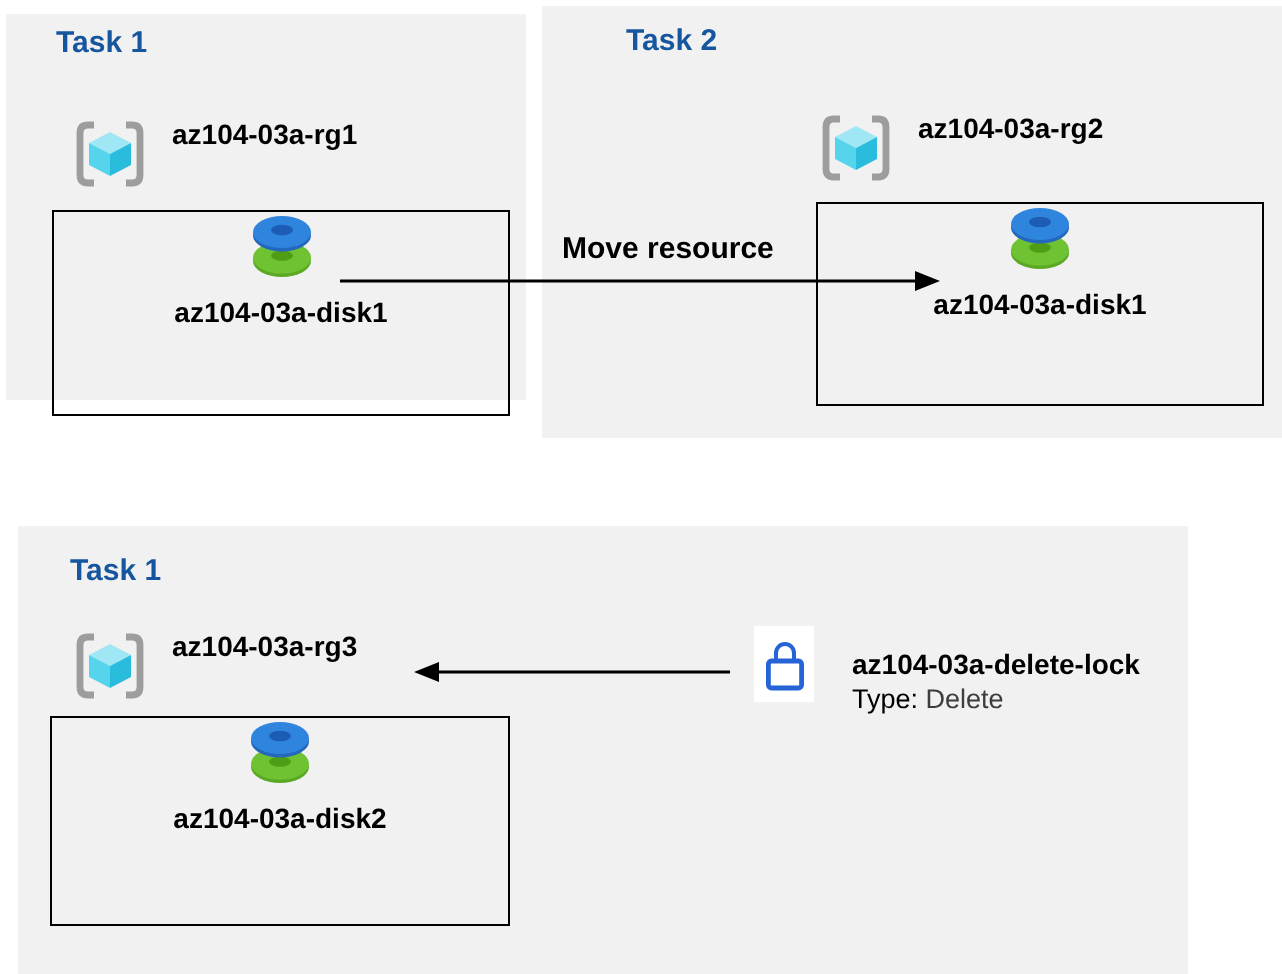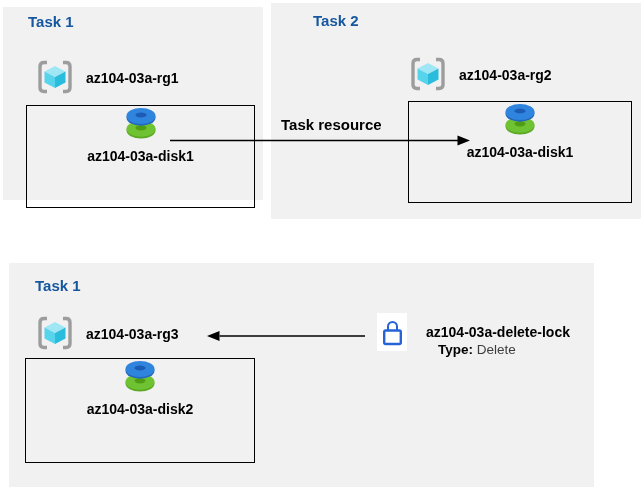--- a/index.html
+++ b/index.html
@@ -19,21 +19,21 @@
   #task3{left:9px;top:263px;width:585px;height:224px;}
 
   .task-title{
     position:absolute;font-size:15px;font-weight:bold;color:var(--title-blue);
     white-space:nowrap;
   }
   #task1 .task-title{left:25px;top:6px;}
   #task2 .task-title{left:42px;top:9px;}
   #task3 .task-title{left:26px;top:14px;}
 
-  .rg-row{position:absolute;display:flex;align-items:center;gap:11px;}
+  .rg-row{position:absolute;display:flex;gap:11px;}
   #task1 .rg-row{left:32px;top:52px;}
   #task2 .rg-row{left:137px;top:53px;}
   #task3 .rg-row{left:26px;top:52px;}
   .rg-label{font-size:14px;font-weight:bold;color:var(--ink);white-space:nowrap;}
 
   .res-box{
     position:absolute;border:1.5px solid #000;box-sizing:border-box;
     display:flex;flex-direction:column;align-items:center;
   }
   #task1 .res-box{left:23px;top:98px;width:229px;height:103px;}
@@ -47,21 +47,21 @@
   }
 
   .lock-row{position:absolute;left:368px;top:50px;display:flex;gap:19px;}
   .lock-badge{
     width:30px;height:38px;background:#ffffff;flex:0 0 auto;
     display:flex;align-items:center;justify-content:center;
   }
   .lock-text{margin-top:11px;}
   .lock-name{font-size:14px;font-weight:bold;color:var(--ink);line-height:17px;white-space:nowrap;}
   .lock-type{font-size:13.5px;color:#3d3d3d;line-height:17px;white-space:nowrap;}
-  .lock-type .type-label{font-weight:bold;color:var(--ink);margin-left:12px;}
+  .lock-type .type-label{font-weight:normal;color:var(--ink);}
 
   .arrows{position:absolute;left:0;top:0;width:641px;height:487px;pointer-events:none;}
   .icon{display:block;}
 </style>
 </head>
 <body>
 
 <div class="canvas">
 
   <section class="panel" id="task1">
@@ -168,15 +168,15 @@
     <g>
       <line x1="170" y1="140.5" x2="458" y2="140.5" stroke="#000" stroke-width="1.4"></line>
       <polygon points="470,140.5 457.5,135.5 457.5,145.5" fill="#000"></polygon>
     </g>
     <g>
       <line x1="365" y1="336" x2="219.5" y2="336" stroke="#000" stroke-width="1.4"></line>
       <polygon points="207,336 219.5,331 219.5,341" fill="#000"></polygon>
     </g>
   </svg>
 
-  <div class="move-label">Task resource</div>
+  <div class="move-label">Move resource</div>
 
 </div>
 
 </body></html>

